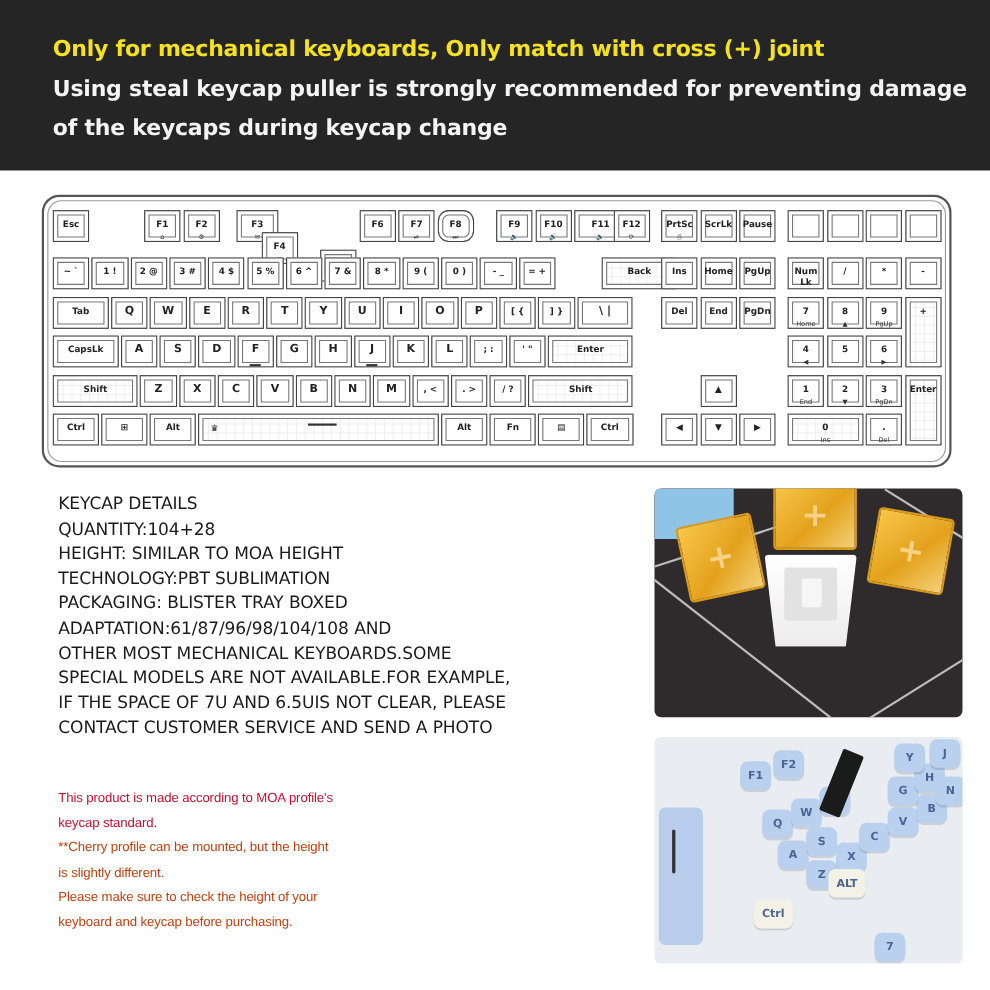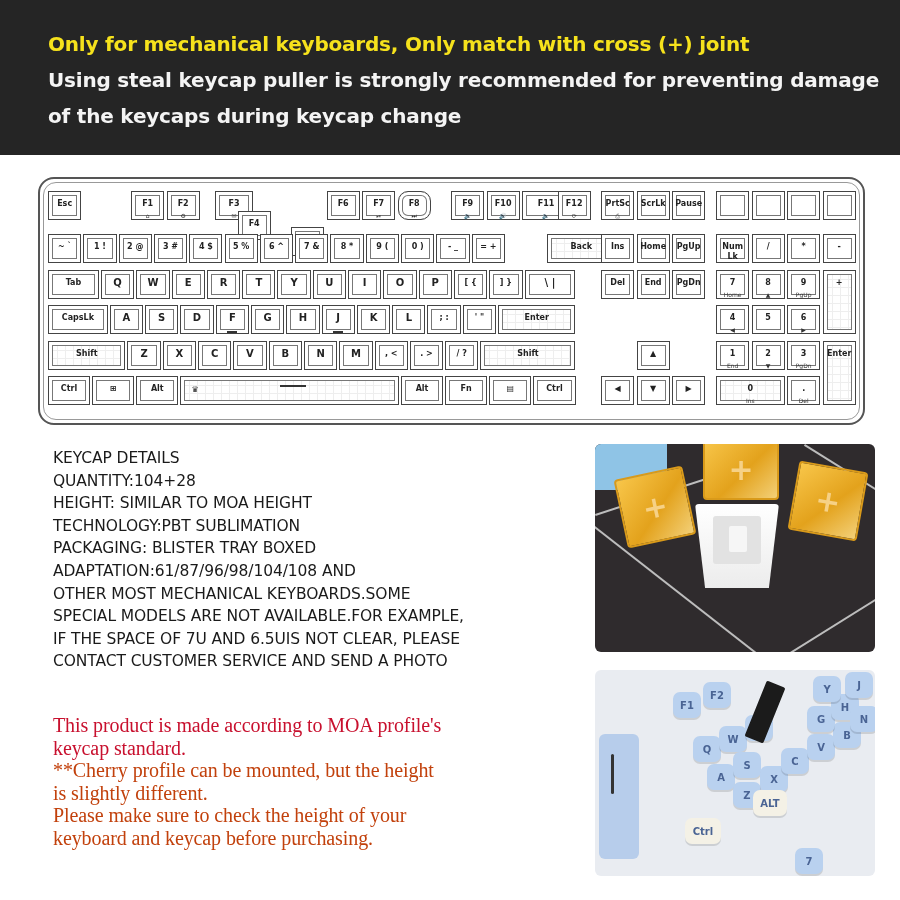--- a/index.html
+++ b/index.html
@@ -55,22 +55,22 @@
   .specs {
     position: absolute; left: 53px; top: 447px; width: 520px;
     font-family: "DejaVu Sans", sans-serif;
     font-size: 15.5px; line-height: 22.6px; color: #1a1a1a;
     letter-spacing: -0.1px;
   }
   .specs div { white-space: nowrap; }
 
   .notes {
     position: absolute; left: 53px; top: 714px; width: 520px;
-    font-family: Liberation Serif, serif;
-    font-size: 20px; line-height: 22.6px; letter-spacing: -0.1px;
+    font-family: Liberation Sans, sans-serif;
+    font-size: 12px; line-height: 22.6px; letter-spacing: -0.1px;
   }
   .notes div { white-space: nowrap; }
   .notes .red { color: #c8102e; }
   .notes .black { color: #c2410c; }
 
   
   .photo {
     position: absolute; border-radius: 6px; overflow: hidden;
   }
   .photo-switch {

